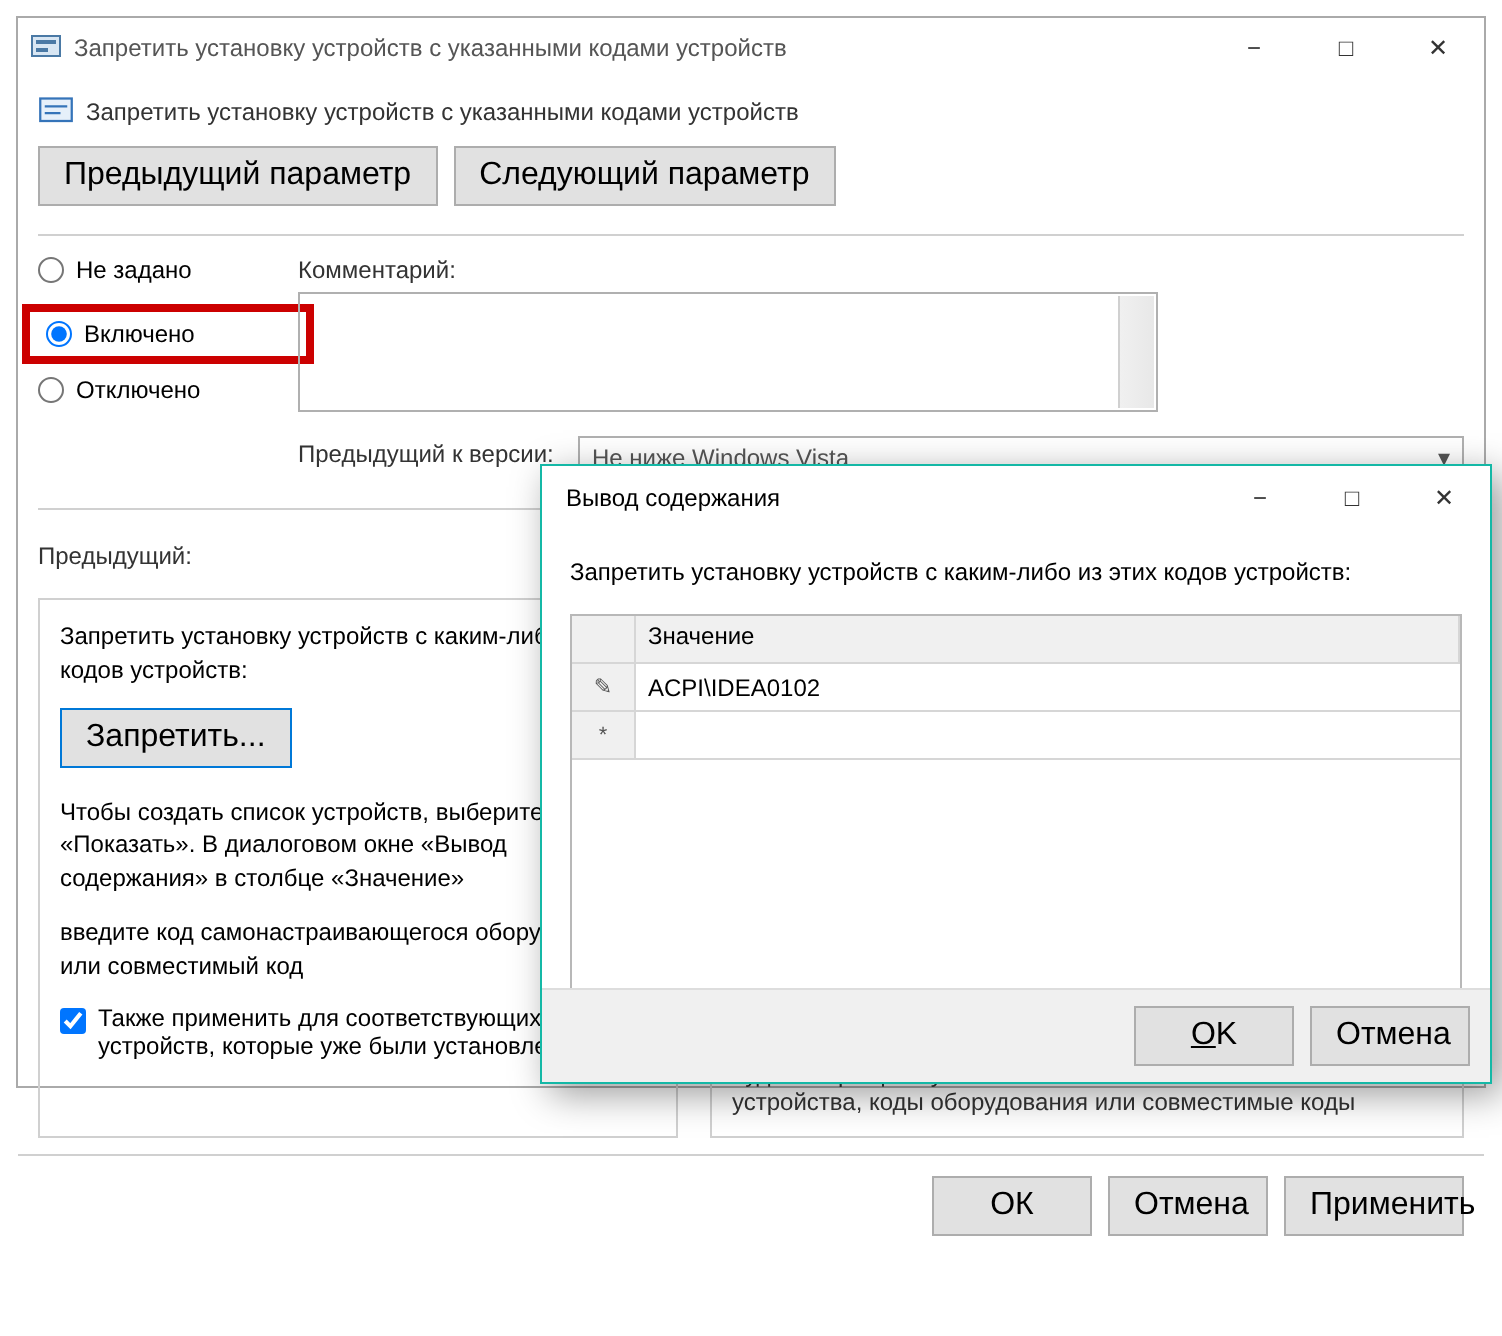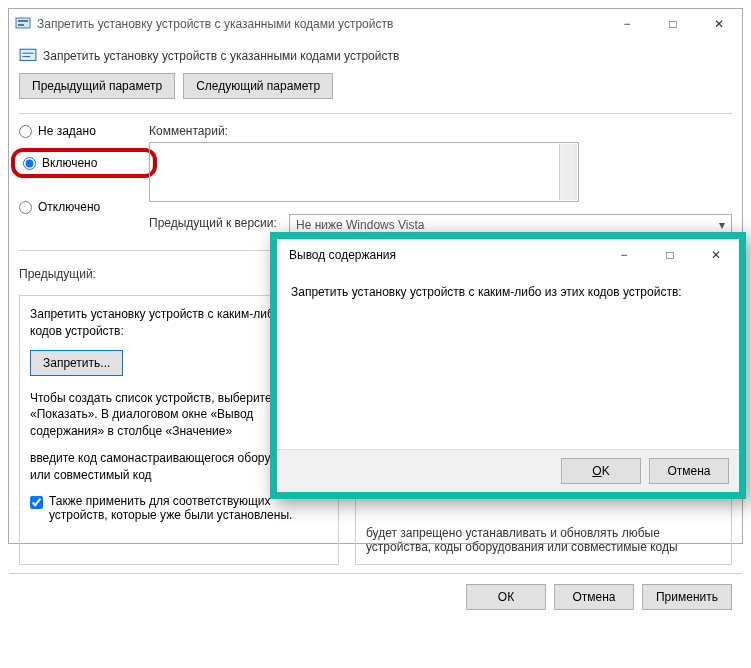--- a/index.html
+++ b/index.html
@@ -39,33 +39,33 @@
 }
 .content { padding: 8px 10px; }
 .header-row { display: flex; align-items: center; margin-bottom: 8px; }
 .header-icon { width: 18px; height: 18px; margin-right: 6px; }
 .header-text { font-size: 12px; color: #333; }
 .nav-buttons { display: flex; gap: 8px; margin-bottom: 14px; }
 .wbutton {
   border: 1px solid #adadad;
   background: #e1e1e1;
   padding: 5px 12px;
-  font-size: 12px;
+  font-size: 16px;
   cursor: pointer;
 }
 .divider { border-top: 1px solid #d0d0d0; margin: 4px 0 10px 0; }
 .row1 { display: flex; align-items: flex-start; gap: 0; }
 .radio-col { width: 130px; }
-.radio-item { display: flex; align-items: center; margin-bottom: 14px; cursor: pointer; }
+.radio-item { display: flex; margin-bottom: 14px; cursor: pointer; }
 .radio-item input { margin-right: 6px; }
 .highlighted {
   border: 4px solid #cc0000;
-  border-radius: 12px;
+  border-radius: 0;
   padding: 4px 8px;
-  margin: -4px -8px 22px -8px;
+  margin: -4px -8px 6px -8px;
 }
 .label-txt { color: #333; margin-bottom: 4px; }
 .textarea {
   border: 1px solid #b0b0b0;
   height: 60px;
   width: 430px;
   resize: none;
   position: relative;
 }
 .textarea::after {
@@ -113,23 +113,23 @@
   display: flex;
   justify-content: flex-end;
   gap: 8px;
   padding: 10px;
   border-top: 1px solid #d0d0d0;
 }
 
 .modal {
   position: absolute;
   left: 270px; top: 232px;
-  width: 476px; height: 267px;
-  background: #fff;
-  border: 7px solid #14b8a6;
+  width: 476px; height: 310px;
+  background: #fff;
+  border: 1px solid #14b8a6;
   box-shadow: 5px 5px 18px rgba(0,0,0,0.4);
   z-index: 10;
 }
 .modal .titlebar { background: #fff; height: 32px; }
 .modal .titlebar-text { color: #000; font-size: 12px; }
 .modal-content { padding: 14px 14px 0 14px; }
 .modal-prompt { margin-bottom: 14px; color: #000; }
 .grid {
   border: 1px solid #b8b8b8;
   height: 230px;
@@ -263,18 +263,32 @@
   <div class="titlebar">
     <span class="titlebar-text" style="padding-left:6px;">Вывод содержания</span>
     <div class="win-buttons">
       <div class="win-btn">−</div>
       <div class="win-btn">□</div>
       <div class="win-btn close">✕</div>
     </div>
   </div>
   <div class="modal-content">
     <div class="modal-prompt">Запретить установку устройств с каким-либо из этих кодов устройств:</div>
+    <div class="grid">
+      <div class="grid-row grid-header">
+        <div class="grid-rowhdr"></div>
+        <div class="grid-cell">Значение</div>
+      </div>
+      <div class="grid-row">
+        <div class="grid-rowhdr">✎</div>
+        <div class="grid-cell"><input class="grid-input" value="ACPI\IDEA0102" style=""></div>
+      </div>
+      <div class="grid-row">
+        <div class="grid-rowhdr">*</div>
+        <div class="grid-cell"><input class="grid-input" value="" style=""></div>
+      </div>
+    </div>
   </div>
   <div class="modal-buttons">
     <button class="wbutton" style="width:80px;"><u>O</u>K</button>
     <button class="wbutton" style="width:80px;">Отмена</button>
   </div>
 </div>
 
 </body></html>

